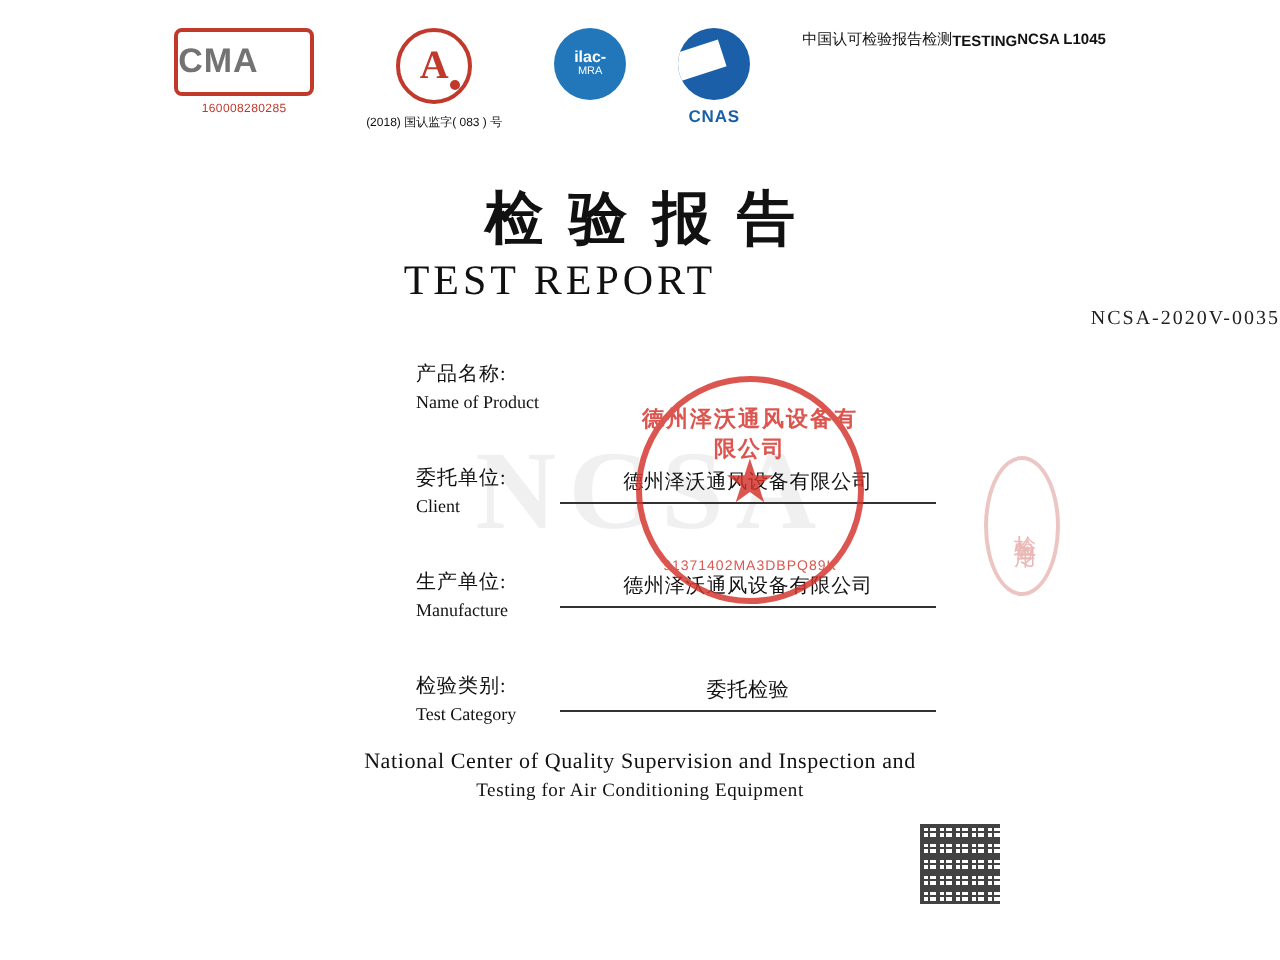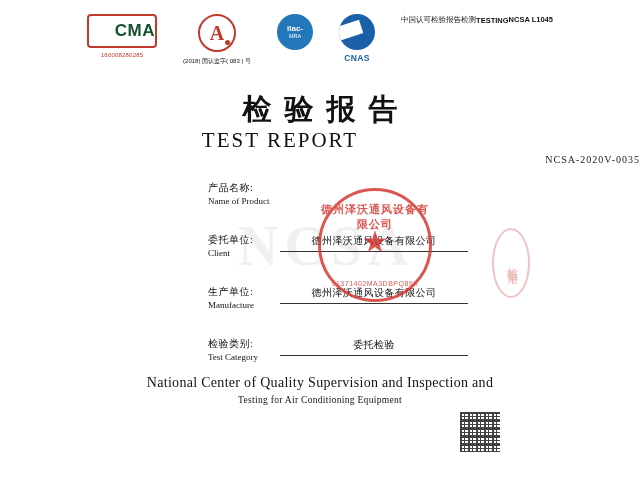--- a/index.html
+++ b/index.html
@@ -40,22 +40,22 @@
   }
 
   
   .cma-box {
     width: 66px;
     height: 30px;
     border: 2px solid #c0392b;
     border-radius: 4px;
     display: flex;
     align-items: center;
-    justify-content: flex-end;
-    color: #14532d;
+    justify-content: flex-start;
+    color: #737373;
     font-family: "Liberation Sans", sans-serif;
     font-weight: bold;
     font-size: 17px;
     letter-spacing: 0.5px;
   }
   .cma-code {
     margin-top: 4px;
     color: #c0392b;
     font-family: "Liberation Sans", sans-serif;
     font-size: 6px;
@@ -276,21 +276,21 @@
   .footer-zh {
     font-family: "DejaVu Serif", serif;
     font-size: 14.5px;
     font-weight: bold;
     letter-spacing: 2px;
     color: #111;
   }
   .footer-en1 {
     margin-top: 9px;
     font-family: "Liberation Serif", serif;
-    font-size: 14px;
+    font-size: 11px;
     letter-spacing: 0.3px;
     color: #111;
   }
   .footer-en2 {
     margin-top: 4px;
     font-family: "Liberation Serif", serif;
     font-size: 9.5px;
     letter-spacing: 0.3px;
     color: #111;
   }

